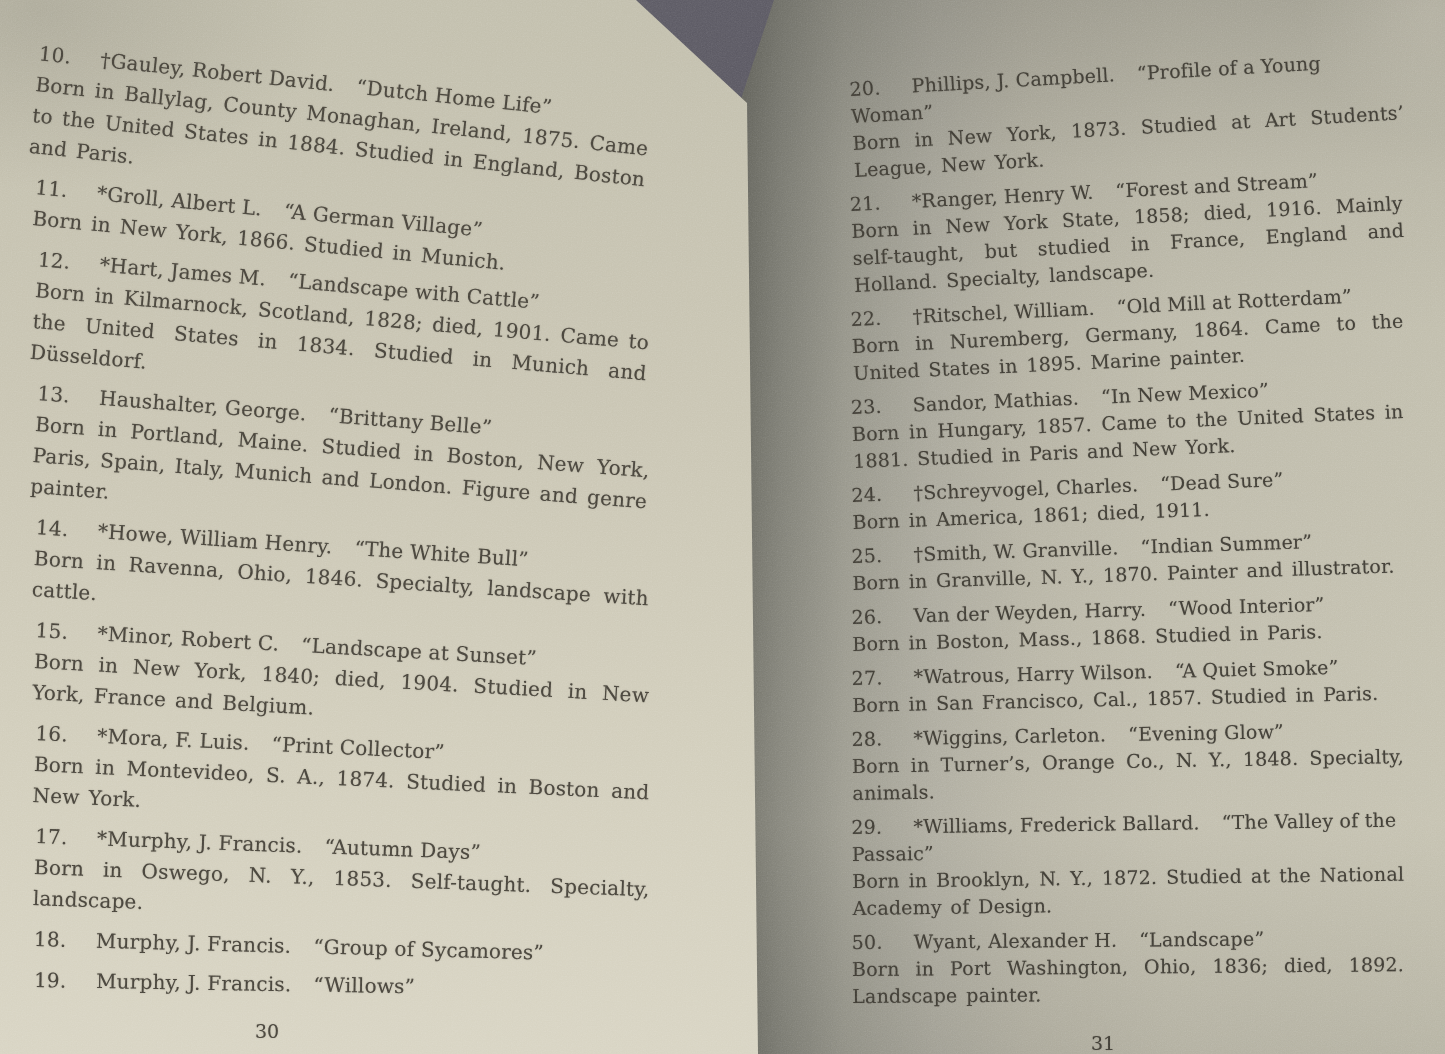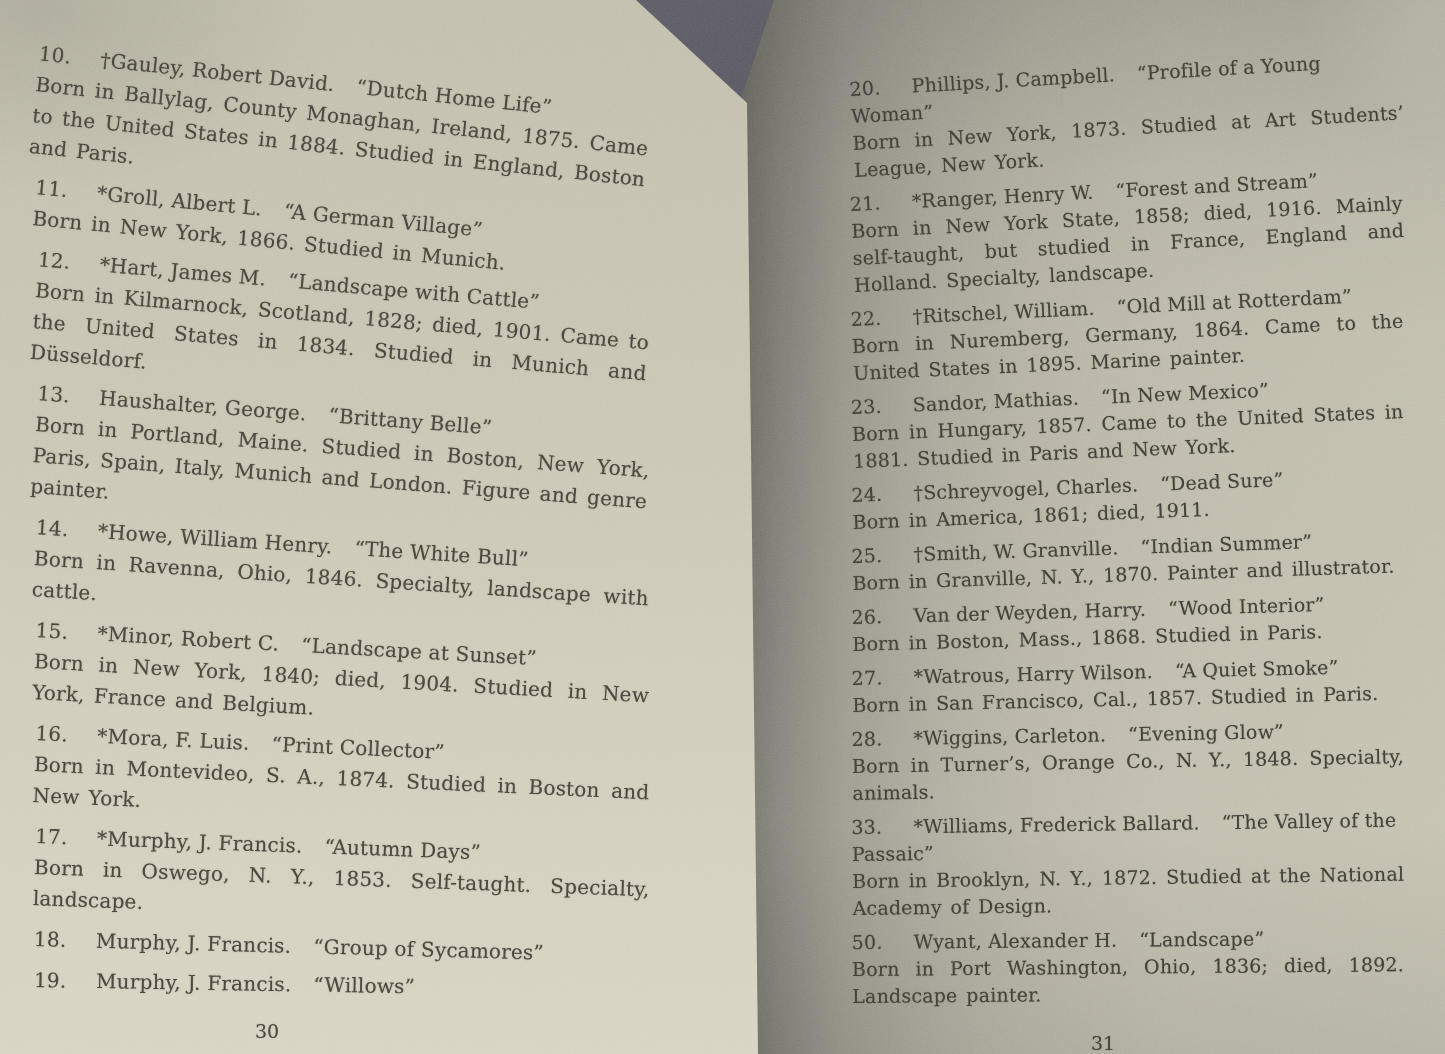--- a/index.html
+++ b/index.html
@@ -98,21 +98,21 @@
           </div>
           <div class="entry" style="transform: rotate(-1.31deg);">
             <span class="head"><span class="num">27.</span><span class="name">*Watrous, Harry Wilson.</span><span class="title">“A Quiet Smoke”</span></span>
             <span class="body">Born in San Francisco, Cal., 1857. Studied in Paris.</span>
           </div>
           <div class="entry" style="transform: rotate(-1.04deg);">
             <span class="head"><span class="num">28.</span><span class="name">*Wiggins, Carleton.</span><span class="title">“Evening Glow”</span></span>
             <span class="body">Born in Turner’s, Orange Co., N. Y., 1848. Specialty, animals.</span>
           </div>
           <div class="entry" style="transform: rotate(-0.77deg);">
-            <span class="head"><span class="num">33.</span><span class="name">*Williams, Frederick Ballard.</span><span class="title">“The Valley of the Passaic”</span></span>
+            <span class="head"><span class="num">29.</span><span class="name">*Williams, Frederick Ballard.</span><span class="title">“The Valley of the Passaic”</span></span>
             <span class="body">Born in Brooklyn, N. Y., 1872. Studied at the National Academy of Design.</span>
           </div>
           <div class="entry" style="transform: rotate(-0.5deg);">
             <span class="head"><span class="num">50.</span><span class="name">Wyant, Alexander H.</span><span class="title">“Landscape”</span></span>
             <span class="body">Born in Port Washington, Ohio, 1836; died, 1892. Landscape painter.</span>
           </div>
         </div>
       <span class="page-number">31</span>
     </div>
   </div>

